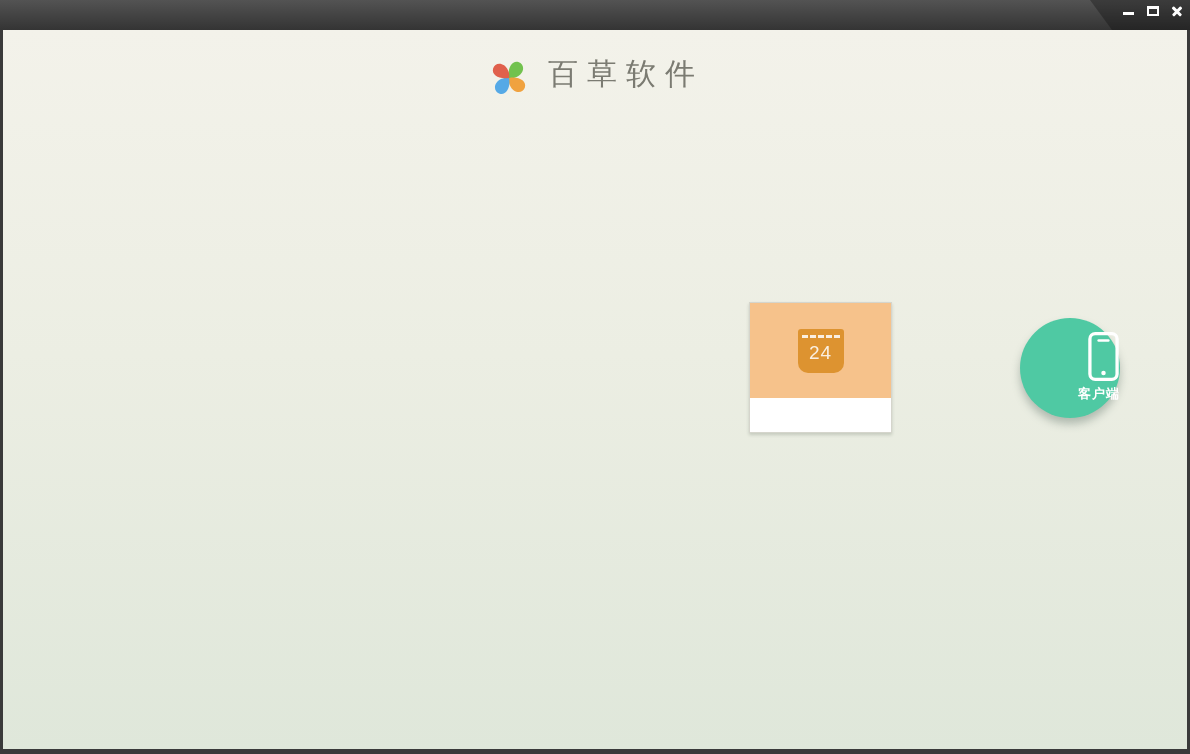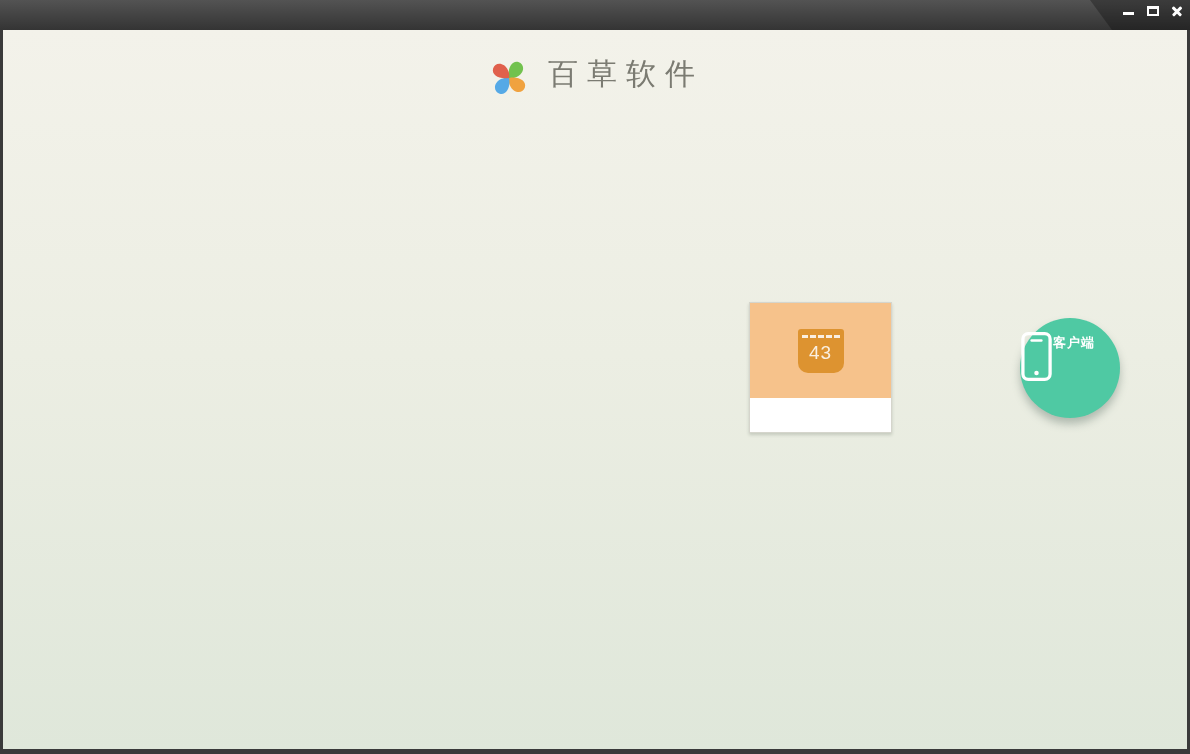--- a/index.html
+++ b/index.html
@@ -102,21 +102,21 @@
     position: absolute; top: 13px; left: 0; width: 100%;
     text-align: center;
     font-size: 19px; color: rgba(255,255,255,0.85);
     letter-spacing: 1px;
   }
 
   
   .client-circle {
     position: absolute; left: 1017px; top: 288px;
     width: 100px; height: 100px; border-radius: 50%;
-    display: flex; align-items: flex-start;
+    display: flex; flex-direction: column; align-items: flex-end;
     padding-top: 13px;
     box-shadow: 0 6px 9px rgba(90,110,100,0.4);
     cursor: pointer;
   }
   .client-label {
     margin-top: 3px;
     font-size: 13px; font-weight: bold; color: #ffffff;
     letter-spacing: 1px;
   }
 </style>
@@ -153,21 +153,21 @@
       </svg>
       <div class="app-title">百草软件</div>
     </div>
 
 
 
     <div class="card card-lean">
       <div class="card-icon-area" style="background: rgb(246, 194, 139); color: rgb(221, 147, 48);">
         <div class="calendar">
           <div class="calendar-dash"></div>
-          <div class="calendar-day">43</div>
+          <div class="calendar-day">24</div>
         </div>
       </div>
     </div>
 
     <div class="client-circle" style="background: rgb(79, 201, 163);">
       <svg width="33" height="51" viewBox="0 0 34 52">
         <rect x="3" y="2.5" width="28" height="47" rx="5.5" fill="none" stroke="#ffffff" stroke-width="3.4"></rect>
         <line x1="12" y1="9.5" x2="22" y2="9.5" stroke="#ffffff" stroke-width="2.6" stroke-linecap="round"></line>
         <circle cx="17" cy="43" r="2.3" fill="#ffffff"></circle>
       </svg>

